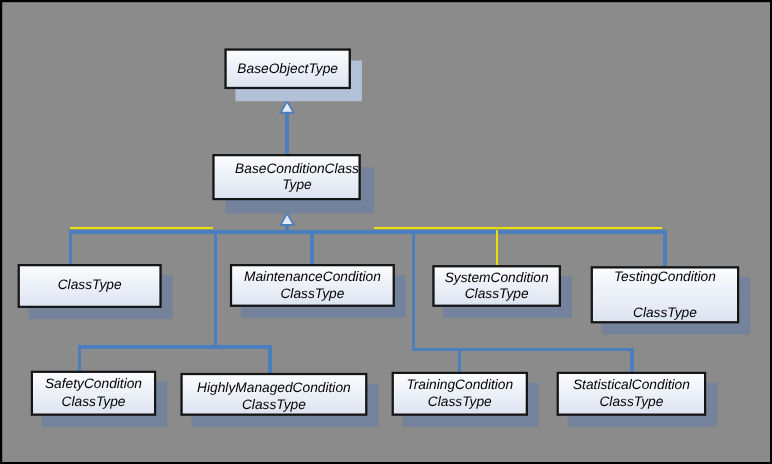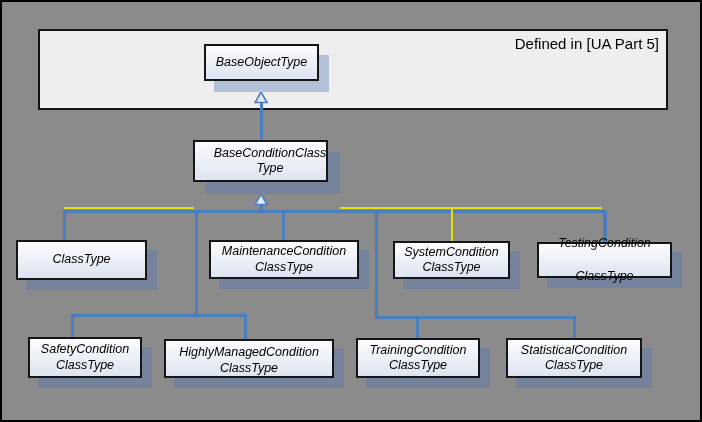--- a/index.html
+++ b/index.html
@@ -43,23 +43,20 @@
     box-shadow:10px 10px 0 0 var(--shadow-dark);
   }
   .node.shadow-light{box-shadow:10px 11px 0 0 var(--shadow-light);}
   .node.shadow-12{box-shadow:12px 12px 0 0 var(--shadow-dark);padding-left:19px;}
 </style>
 </head>
 <body>
 
 <div class="figure">
 
-  <div class="panel">
-    <div class="panel-caption">Defined in [UA Part 5]</div>
-  </div>
 
   <svg class="connector-layer" width="702" height="422" viewBox="0 0 702 422" xmlns="http://www.w3.org/2000/svg">
 
     <path class="ln" d="M259 97.5 V138"></path>
 
     <path class="ln" d="M259 201 V210"></path>
 
     <path class="ln" d="M60.5 209 H604"></path>
 
     <path class="yl" d="M62 205.5 H192"></path>
@@ -103,21 +100,21 @@
         <span>ClassType</span>
       </div>
       <div class="node" style="left: 207px; top: 238px; width: 150px; height: 39px;">
         <span>MaintenanceCondition</span>
         <span>ClassType</span>
       </div>
       <div class="node" style="left: 391px; top: 239px; width: 117px; height: 38px;">
         <span>SystemCondition</span>
         <span>ClassType</span>
       </div>
-      <div class="node" style="left: 535px; top: 240px; width: 135px; height: 36px; gap: 18px;">
+      <div class="node" style="left: 535px; top: 240px; width: 135px; height: 52px; gap: 18px;">
         <span>TestingCondition</span>
         <span>ClassType</span>
       </div>
       <div class="node" style="left: 26px; top: 335px; width: 114px; height: 41px;">
         <span>SafetyCondition</span>
         <span>ClassType</span>
       </div>
       <div class="node" style="left: 162px; top: 337px; width: 170px; height: 39px; justify-content: flex-end;">
         <span>HighlyManagedCondition</span>
         <span>ClassType</span>

